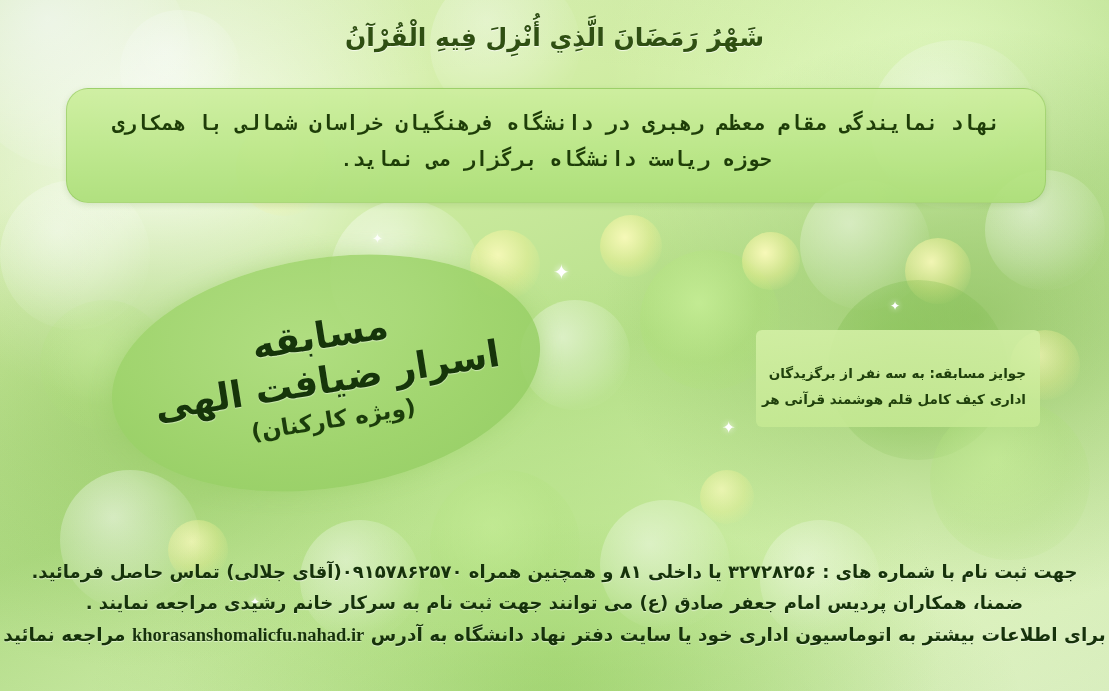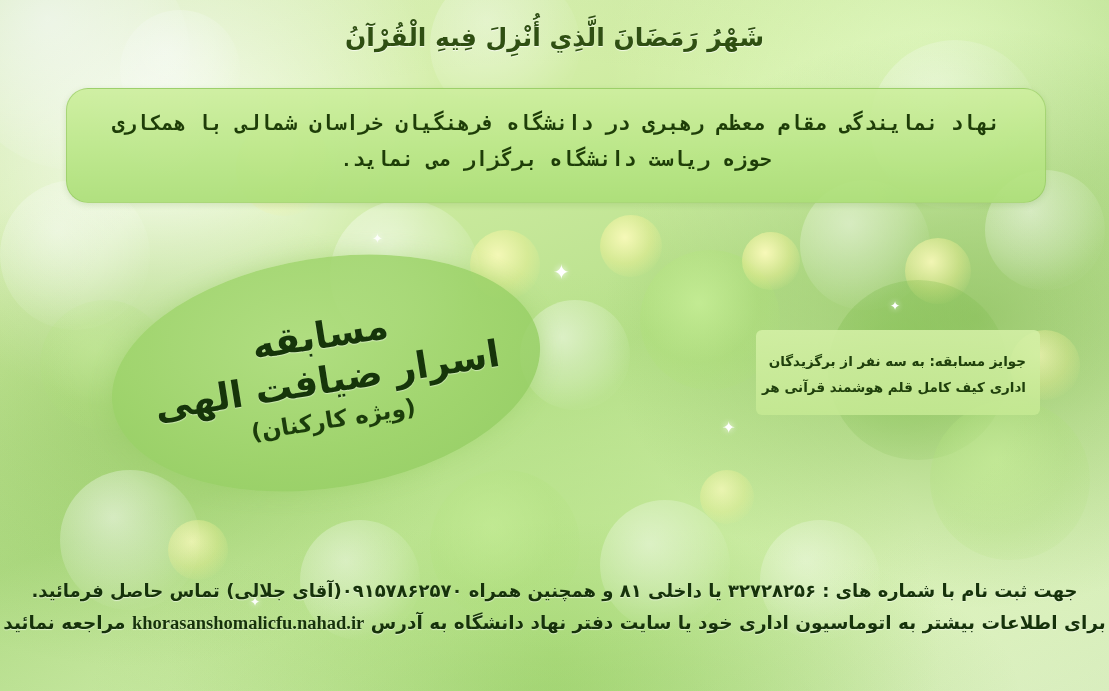--- a/index.html
+++ b/index.html
@@ -150,41 +150,41 @@
     text-align: center;
   }
 
   
   .prize-box {
     position: absolute;
     top: 330px;
     left: 756px;
     width: 284px;
     box-sizing: border-box;
-    padding: 18px 14px 14px 14px;
+    padding: 30px 14px 14px 14px;
     background: linear-gradient(180deg, rgba(212,240,166,0.88) 0%, rgba(197,233,147,0.88) 100%);
     border-radius: 6px;
     direction: rtl;
   }
   .prize-line {
     font-family: "DejaVu Sans", sans-serif;
     font-size: 13.5px;
     font-weight: bold;
     color: #20400c;
     line-height: 1.95;
     text-align: right;
     white-space: nowrap;
   }
 
   
   .contact {
     position: absolute;
     left: 0;
     right: 0;
-    bottom: 52px;
+    bottom: 40px;
     text-align: center;
     direction: rtl;
   }
   .contact-line {
     font-family: "DejaVu Sans", sans-serif;
     font-size: 18px;
     font-weight: bold;
     color: #16320a;
     line-height: 1.75;
     text-shadow: 0 1px 1px rgba(255,255,255,0.55);
@@ -277,20 +277,21 @@
     </div>
   </div>
 
   <div class="prize-box">
     <div class="prize-line">جوایز مسابقه: به سه نفر از  برگزیدگان</div>
     <div class="prize-line">اداری کیف کامل قلم هوشمند قرآنی هر</div>
   </div>
 
   <div class="contact">
     <div class="contact-line">جهت ثبت نام با شماره های :  ۳۲۷۲۸۲۵۶ یا داخلی ۸۱ و همچنین  همراه ۰۹۱۵۷۸۶۲۵۷۰(آقای  جلالی) تماس حاصل فرمائید.</div>
+    <div class="contact-line">ضمنا، همکاران پردیس امام جعفر صادق (ع) می توانند جهت ثبت نام به سرکار خانم رشیدی مراجعه نمایند .</div>
     <div class="contact-line last">
       <span>برای اطلاعات بیشتر به اتوماسیون اداری خود یا سایت دفتر نهاد دانشگاه به آدرس</span>
       <span class="site-url">khorasanshomalicfu.nahad.ir</span>
       <span>مراجعه  نمائید</span>
     </div>
   </div>
 
 
 </div>
 

